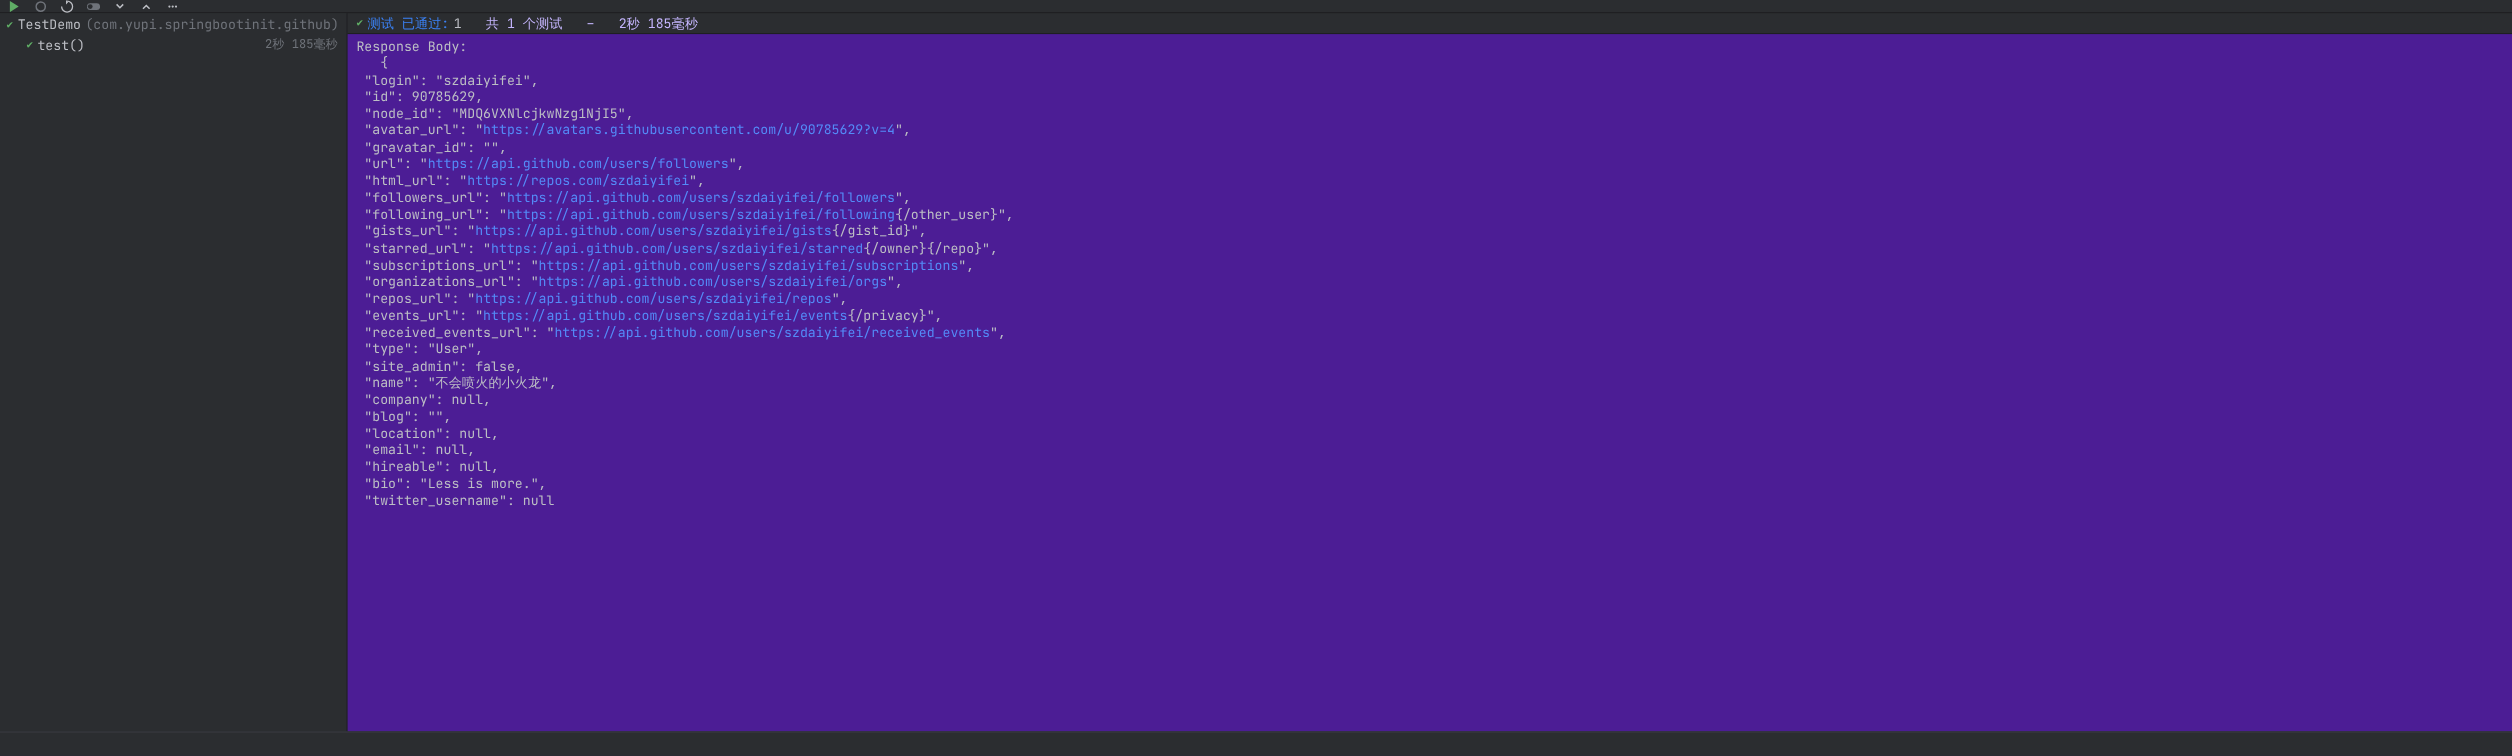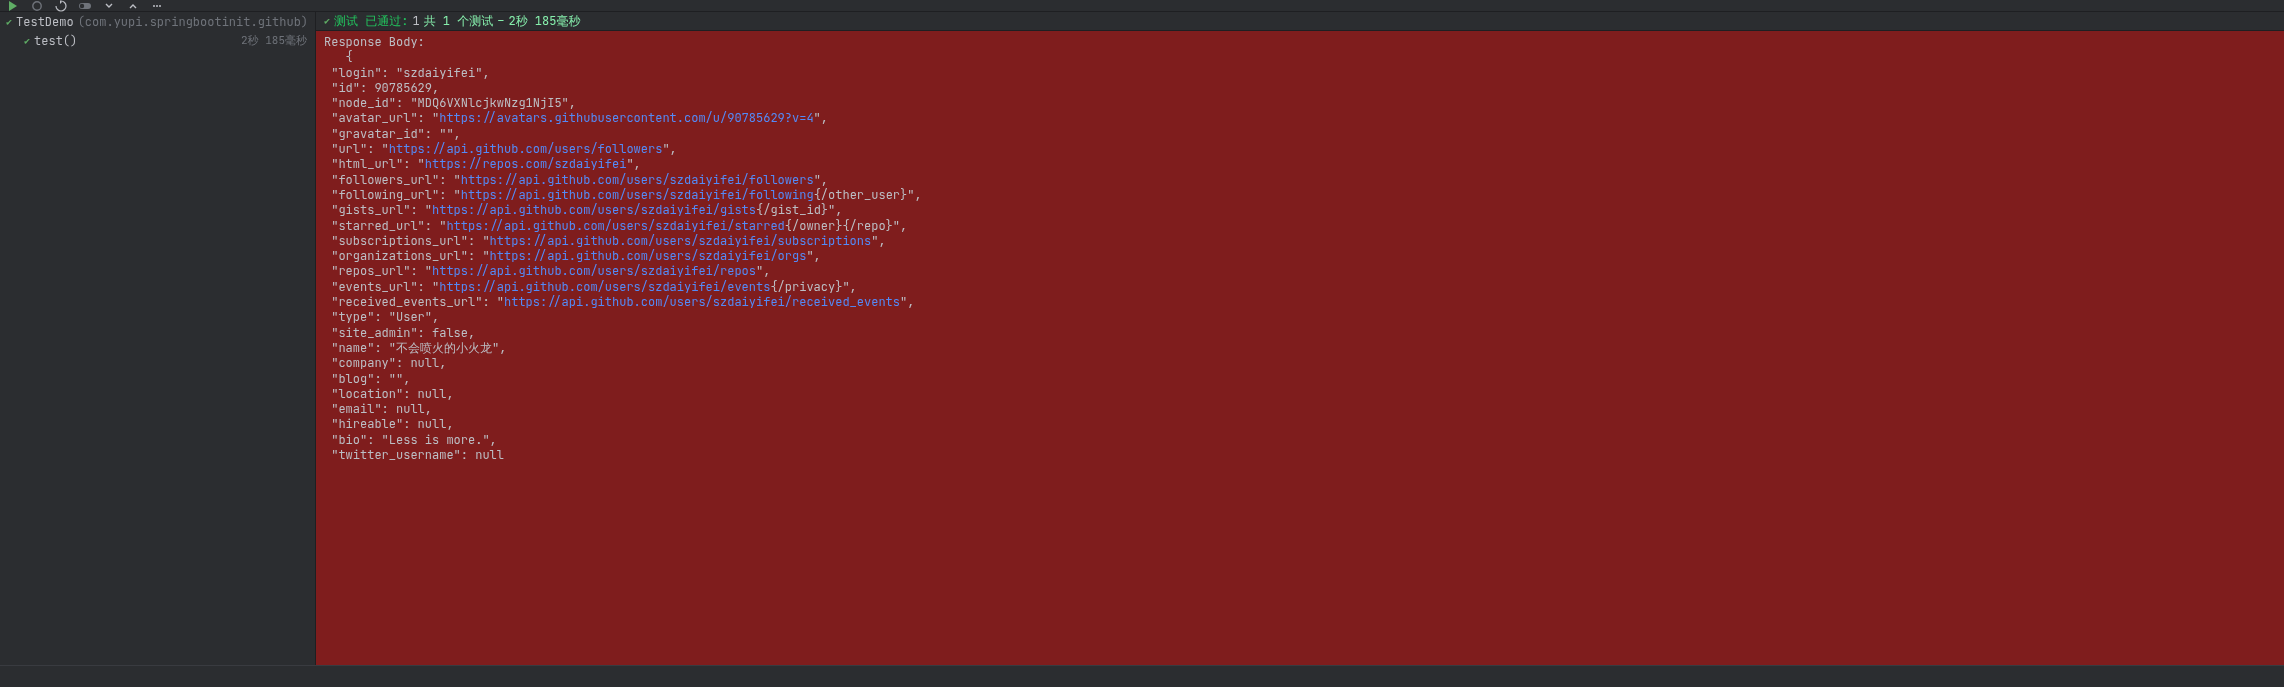--- a/index.html
+++ b/index.html
@@ -47,28 +47,28 @@
   
   .right { flex:1; display:flex; flex-direction:column; min-width:0; background:#1e1f22;}
   .status-line {
     height: 19px; display:flex; align-items:center; gap:4px;
     padding: 0 8px;
     font-size: 12px;
     border-bottom: 1px solid #1e1f22;
     background:#2b2d30;
     color:#bcbec4;
   }
-  .status-line .label { color:#22c55e;}
+  .status-line .label { color:#3b82f6;}
   .status-line .count { color:#bcbec4;}
-  .status-line .rest { color:#86efac;}
+  .status-line .rest { color:#c4b5fd;margin-left:18px;}
 
   .console {
     flex:1; overflow:auto;
     padding: 4px 8px 2px 8px;
-    background:#7f1d1d;
+    background:#4c1d95;
     font-family: "JetBrains Mono","Menlo","Consolas",monospace;
     font-size: 12px;
     line-height: 15.3px;
     color:#bcbec4;
     white-space: pre;
   }
   .console a, .link { color:#548af7; cursor:pointer;}
 
   .footer {
     height: 22px;

